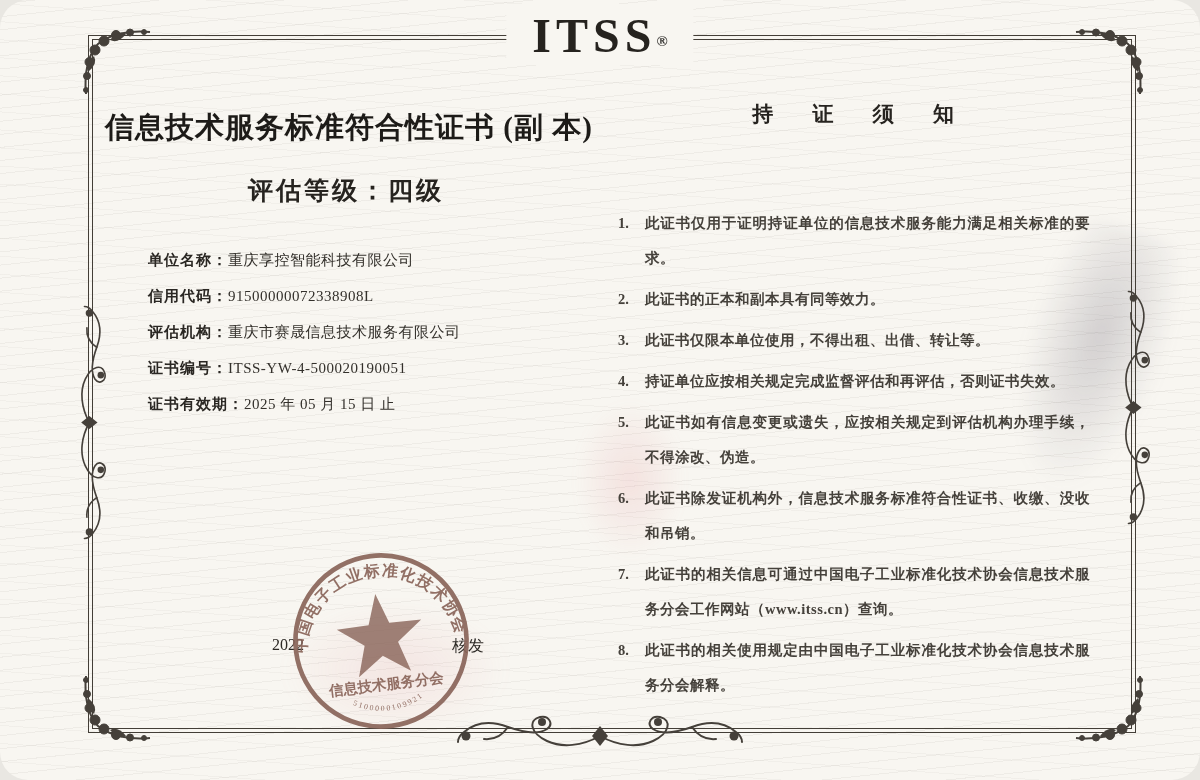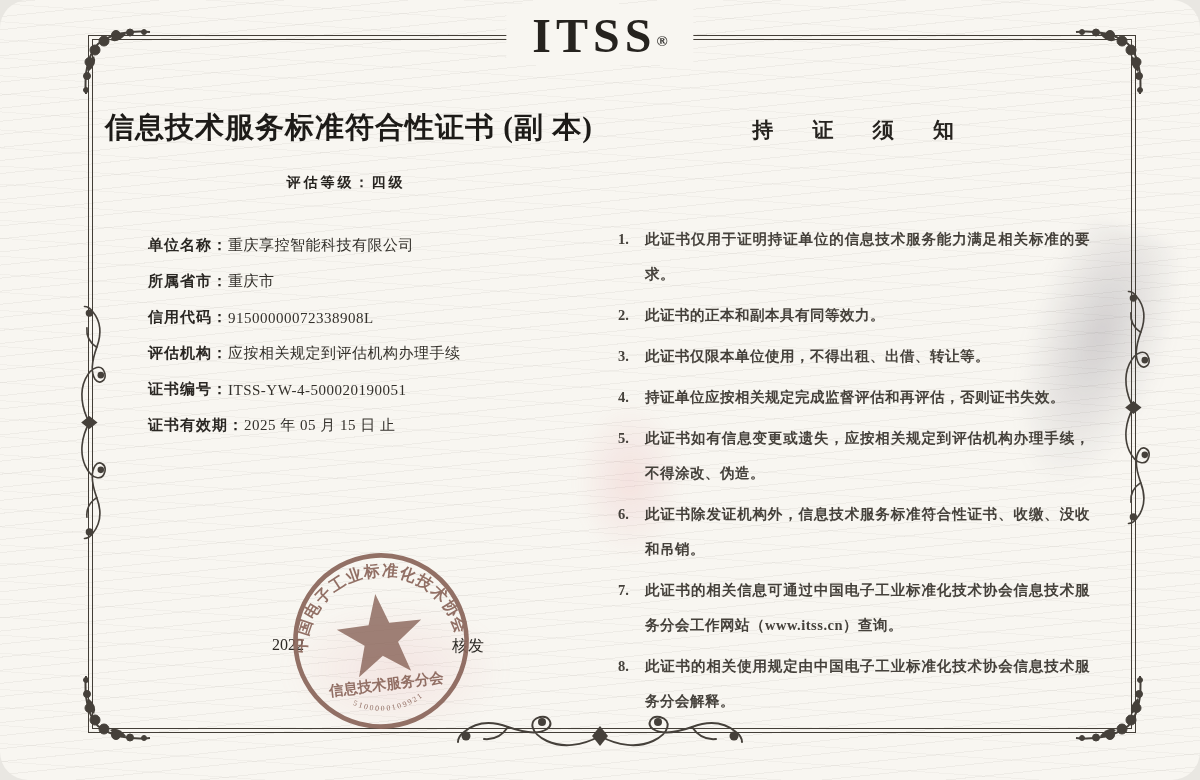--- a/index.html
+++ b/index.html
@@ -36,33 +36,33 @@
   .orn-tl{left:80px;top:26px;}
   .orn-tr{right:54px;top:26px;transform:scaleX(-1);}
   .orn-bl{left:80px;bottom:36px;transform:scaleY(-1);}
   .orn-br{right:54px;bottom:36px;transform:scale(-1,-1);}
   .orn-left{left:73px;top:300px;}
   .orn-right{right:47px;top:285px;}
   .orn-bottom{left:50%;transform:translateX(-50%);bottom:24px;}
   
   .left-col{position:absolute;left:105px;top:108px;width:482px;}
   .cert-title{text-align:left;font-size:29px;font-weight:bold;letter-spacing:1px;color:#1d1b18;white-space:nowrap;}
-  .grade{text-align:center;font-size:14px;font-weight:bold;letter-spacing:3px;margin-top:26px;color:#26231f;}
+  .grade{text-align:center;font-size:25px;font-weight:bold;letter-spacing:3px;margin-top:26px;color:#26231f;}
   .fields{margin-top:44px;margin-left:43px;}
-  .field-row{display:flex;align-items:flex-end;margin-bottom:17px;font-size:15px;color:#33302b;}
+  .field-row{display:flex;align-items:center;margin-bottom:17px;font-size:15px;color:#33302b;}
   .field-label{font-weight:bold;white-space:nowrap;letter-spacing:1px;color:#2a2723;}
   .field-value{white-space:nowrap;letter-spacing:0.5px;}
   .field-value.multi{white-space:normal;font-size:11.5px;line-height:1.55;letter-spacing:0;}
   
   .issue-line{position:absolute;left:272px;top:636px;width:212px;display:flex;
     justify-content:space-between;font-size:16px;font-weight:normal;color:#2c2925;z-index:2;}
   .seal{position:absolute;left:288px;top:548px;width:186px;height:186px;z-index:3;
     transform:rotate(-7deg);opacity:0.92;}
   
-  .right-col{position:absolute;left:618px;top:100px;width:472px;margin-top:16px;}
+  .right-col{position:absolute;left:618px;top:100px;width:472px;}
   .notice-title{text-align:center;font-size:21px;font-weight:bold;word-spacing:30px;
     letter-spacing:2px;color:#26231f;}
   .notice-list{margin-top:78px;}
   .notice-item{display:flex;font-size:14.5px;font-weight:bold;color:#45413b;
     line-height:35px;margin-bottom:6px;}
   .notice-num{width:27px;flex-shrink:0;}
   .notice-text{flex:1;text-align:justify;letter-spacing:0.5px;}
   .hidden-defs{position:absolute;width:0;height:0;overflow:hidden;}
 </style>
 </head>
@@ -142,30 +142,26 @@
   <div class="left-col">
     <div class="cert-title">信息技术服务标准符合性证书 (副 本)</div>
     <div class="grade">评估等级：四级</div>
 
     <div class="fields">
       <div class="field-row">
         <span class="field-label">单位名称：</span>
         <span class="field-value">重庆享控智能科技有限公司</span>
       </div>
       <div class="field-row">
-        <span class="field-label">所属省市：</span>
-        <span class="field-value">重庆市</span>
-      </div>
-      <div class="field-row">
         <span class="field-label">信用代码：</span>
         <span class="field-value">91500000072338908L</span>
       </div>
       <div class="field-row">
         <span class="field-label">评估机构：</span>
-        <span class="field-value">应按相关规定到评估机构办理手续</span>
+        <span class="field-value">重庆市赛晟信息技术服务有限公司</span>
       </div>
       <div class="field-row">
         <span class="field-label">证书编号：</span>
         <span class="field-value">ITSS-YW-4-500020190051</span>
       </div>
       <div class="field-row">
         <span class="field-label">证书有效期：</span>
         <span class="field-value">2025 年 05 月 15 日 止</span>
       </div>
     </div>

